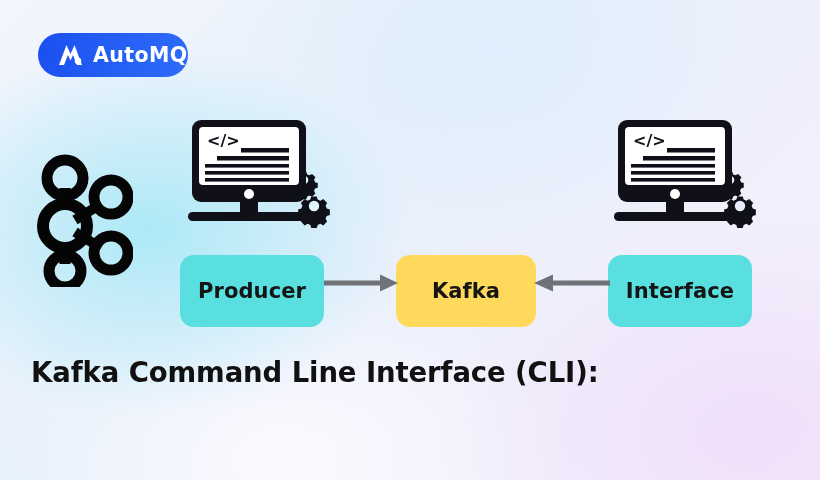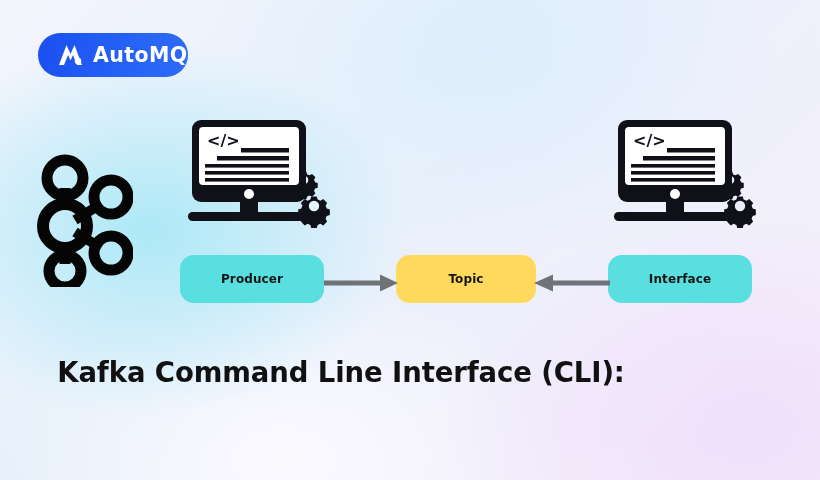--- a/index.html
+++ b/index.html
@@ -51,26 +51,26 @@
   #kafka-logo { position: absolute; left: 33px; top: 152px; width: 100px; height: 135px; }
 
   
   .monitor { position: absolute; width: 144px; height: 110px; }
   #monitor-left  { left: 186px; top: 118px; }
   #monitor-right { left: 612px; top: 118px; }
 
   
   .flow-box {
     position: absolute;
-    height: 48px;
+    height: 72px;
     border-radius: 14px;
     display: flex;
     align-items: center;
     justify-content: center;
-    font-size: 12px;
+    font-size: 21px;
     font-weight: 700;
     color: #151515;
     font-family: "DejaVu Sans", sans-serif;
     letter-spacing: 0.1px;
   }
   #box-producer { left: 180px; top: 255px; width: 144px; background: #59dfdf; }
   #box-topic    { left: 396px; top: 255px; width: 140px; background: #ffd95c; }
   #box-consumer { left: 608px; top: 255px; width: 144px; background: #59dfdf; }
 
   
@@ -83,21 +83,20 @@
     position: absolute;
     left: 31px;
     top: 352px;
     width: 620px;
     font-size: 27.5px;
     line-height: 40px;
     font-weight: 700;
     color: #111111;
     font-family: "DejaVu Sans", sans-serif;
     letter-spacing: -0.1px;
-    text-align: center;
   }
   #page-title .line { display: block; white-space: nowrap; }
 </style>
 </head>
 <body>
 
 <div id="canvas">
 
   <div id="logo-badge">
     <svg id="logo-mark" viewBox="0 0 54 48">
@@ -183,21 +182,21 @@
       <rect x="19" y="46" width="84" height="3.6"></rect>
       <rect x="19" y="53" width="84" height="3.6"></rect>
       <rect x="19" y="60" width="84" height="3.6"></rect>
     </g>
   </svg>
 
   <div class="flow-box" id="box-producer">
     <span>Producer</span>
   </div>
   <div class="flow-box" id="box-topic">
-    <span>Topic</span>
+    <span>Kafka</span>
   </div>
   <div class="flow-box" id="box-consumer">
     <span>Interface</span>
   </div>
 
   <svg class="arrow" id="arrow-producer-topic" viewBox="0 0 74 22">
     <line x1="0" y1="11" x2="58" y2="11" stroke="#6f7276" stroke-width="5"></line>
     <path d="M74,11 L56,2.5 L56,19.5 Z" fill="#6f7276"></path>
   </svg>
   <svg class="arrow" id="arrow-consumer-topic" viewBox="0 0 76 22">

